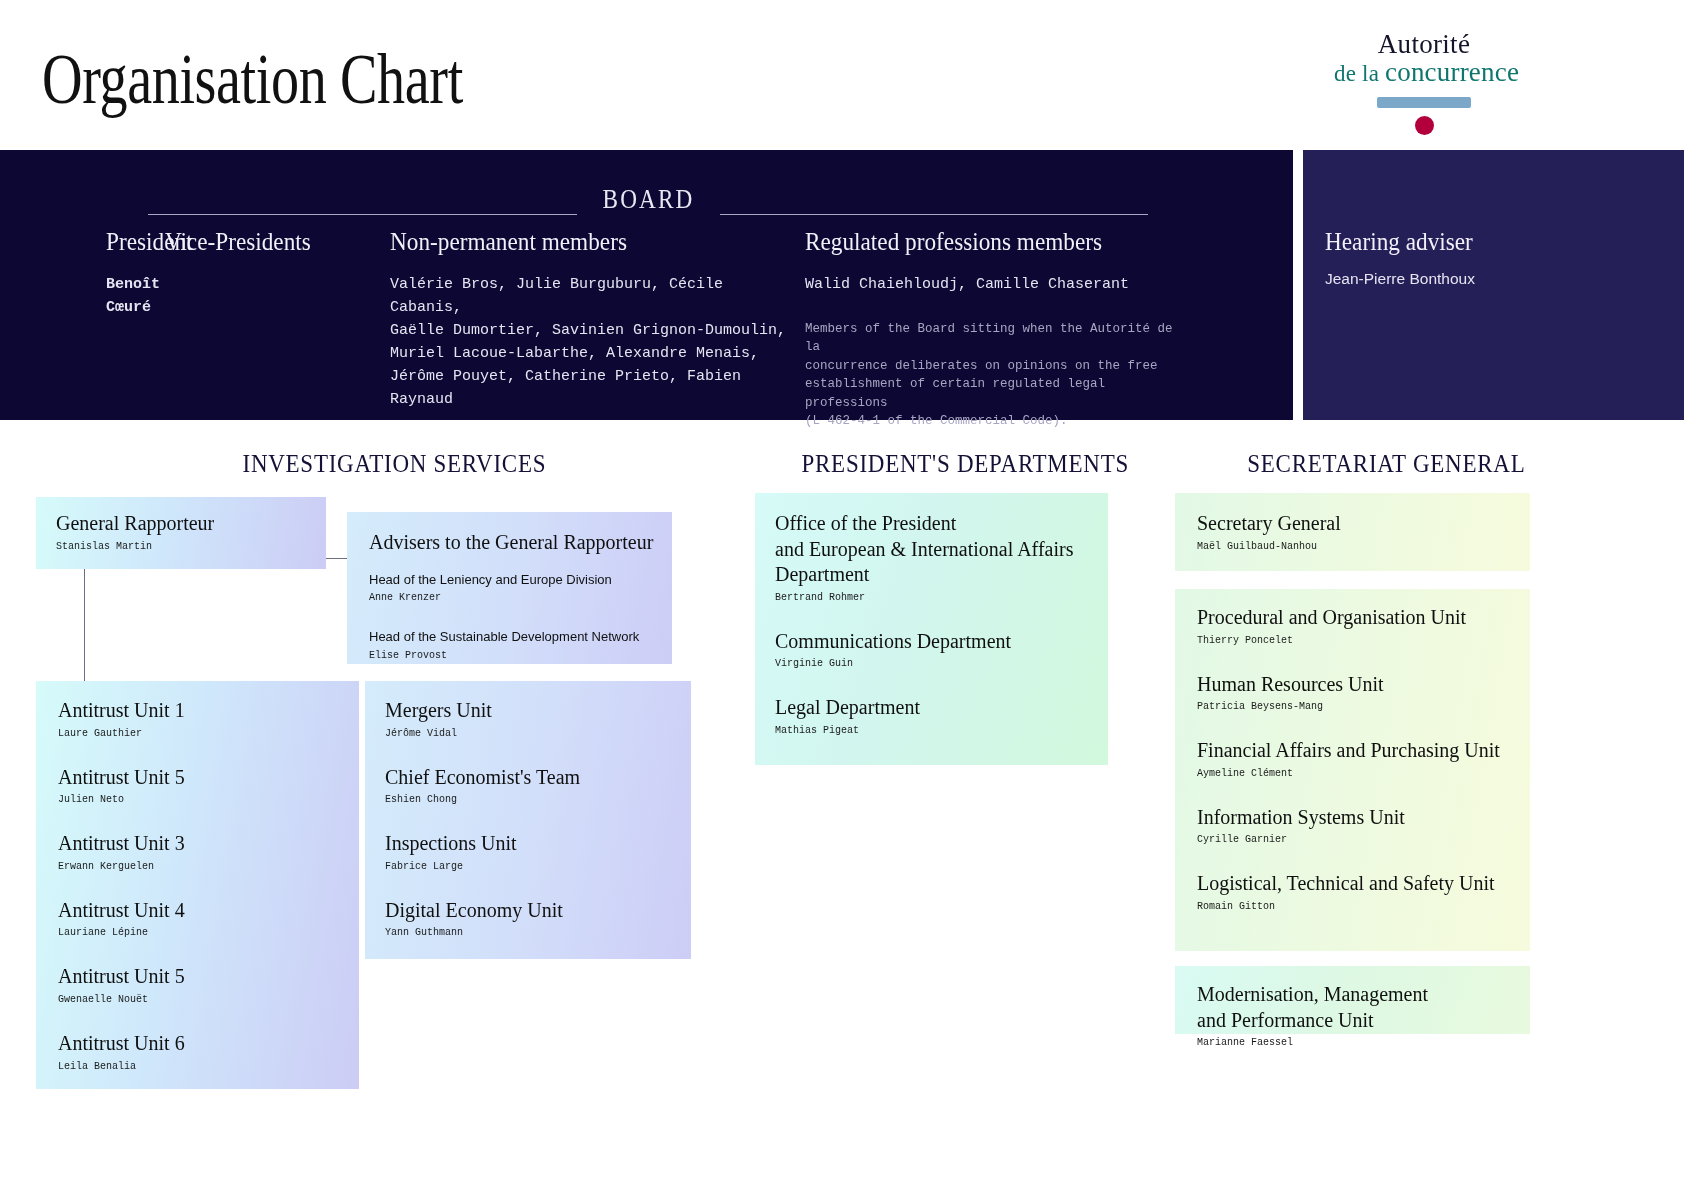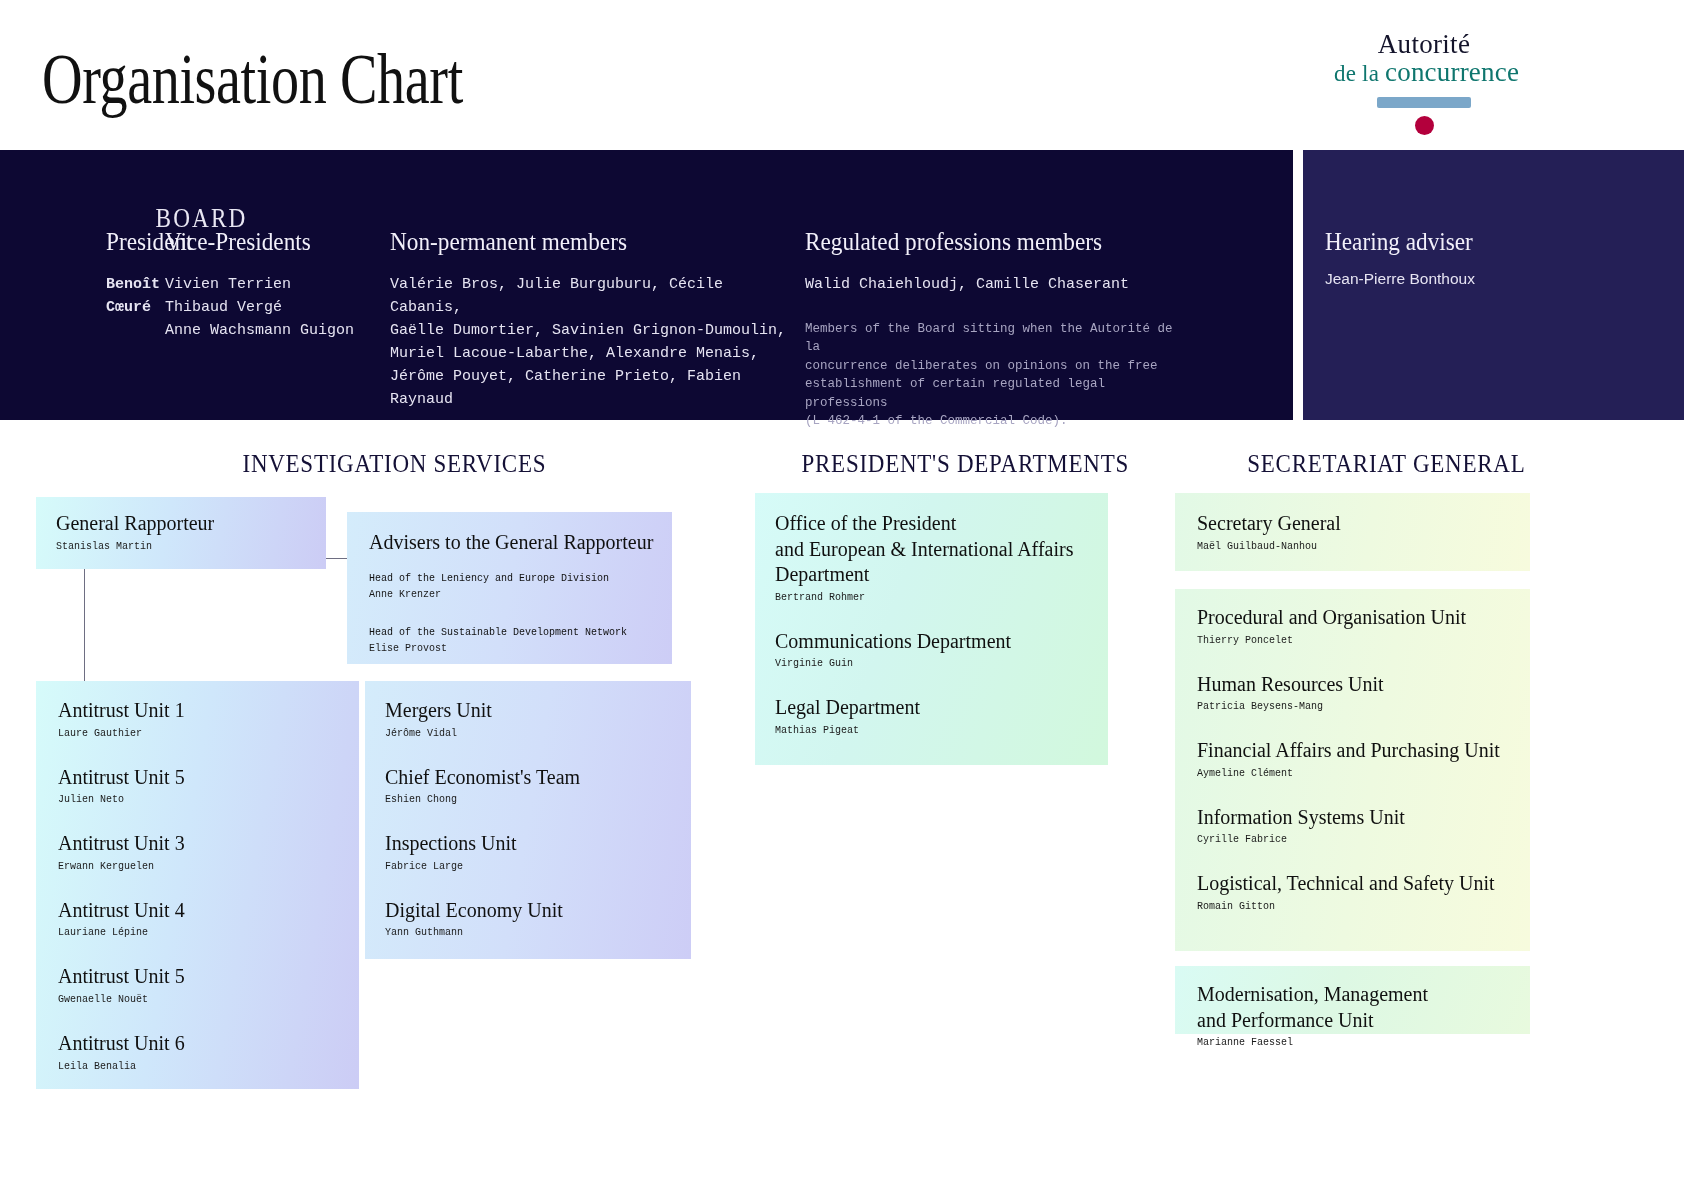--- a/index.html
+++ b/index.html
@@ -82,23 +82,22 @@
     position: absolute;
     left: 1303px; top: 0;
     width: 381px; height: 270px;
     background: #241f56;
   }
   .board-heading-row {
     position: absolute;
     left: 148px; top: 34px;
     width: 1000px;
     display: flex;
-    align-items: flex-start;
+    align-items: flex-end;
     gap: 18px;
-    flex-direction: column;
   }
   .board-rule {
     flex: 1 1 auto;
     height: 1px;
     background: #a9a6c4;
   }
   .board-heading {
     font-family: "Liberation Serif", serif;
     font-size: 27px;
     color: #e9e7f3;
@@ -183,22 +182,22 @@
     line-height: 1.28;
   }
   .box-name {
     font-family: Liberation Mono, monospace;
     font-size: 10px;
     color: #1a1a1a;
     margin-top: 3px;
     line-height: 1.3;
   }
   .box-sub {
-    font-family: Liberation Mono, monospace;
-    font-size: 10px;
+    font-family: Liberation Sans, sans-serif;
+    font-size: 13px;
     color: #101010;
     line-height: 1.3;
   }
   .entry + .entry { margin-top: 25px; }
 
   
   .grad-blue   { background: linear-gradient(100deg, #d6fbfa 0%, #cfe7fb 45%, #ccccf5 100%); }
   .grad-blue2  { background: linear-gradient(100deg, #d4ecfb 0%, #d2dffa 50%, #cdcdf6 100%); }
   .grad-cyan   { background: linear-gradient(110deg, #d6fbf8 0%, #d2f6ef 40%, #d2f8dd 100%); }
   .grad-green  { background: linear-gradient(100deg, #e2f9e6 0%, #eefae0 55%, #f7fbdd 100%); }
@@ -246,21 +245,20 @@
 
     <div class="board-cols">
 
       <div class="bcol c1">
         <div class="bcol-title">President</div>
         <div class="bcol-body bold pre">Benoît Cœuré</div>
       </div>
 
       <div class="bcol c2">
         <div class="bcol-title">Vice-Presidents</div>
-        <div class="bcol-body pre">Vivien Terrien<br>Thibaud Vergé<br>Anne Wachsmann Guigon</div>
       </div>
 
       <div class="bcol c3">
         <div class="bcol-title">Non-permanent members</div>
         <div class="bcol-body pre">Valérie Bros, Julie Burguburu, Cécile Cabanis,<br>Gaëlle Dumortier, Savinien Grignon-Dumoulin,<br>Muriel Lacoue-Labarthe, Alexandre Menais,<br>Jérôme Pouyet, Catherine Prieto, Fabien Raynaud</div>
       </div>
 
       <div class="bcol c4">
         <div class="bcol-title">Regulated professions members</div>
         <div class="bcol-body pre">Walid Chaiehloudj, Camille Chaserant</div>
@@ -376,21 +374,21 @@
   <div class="entry">
     <div class="box-head">Human Resources Unit</div>
     <div class="box-name">Patricia Beysens-Mang</div>
   </div>
   <div class="entry">
     <div class="box-head">Financial Affairs and Purchasing Unit</div>
     <div class="box-name">Aymeline Clément</div>
   </div>
   <div class="entry">
     <div class="box-head">Information Systems Unit</div>
-    <div class="box-name">Cyrille Fabrice</div>
+    <div class="box-name">Cyrille Garnier</div>
   </div>
   <div class="entry">
     <div class="box-head">Logistical, Technical and Safety Unit</div>
     <div class="box-name">Romain Gitton</div>
   </div>
 </div>
 
 <div class="box grad-mint" id="box-mod">
   <div class="box-head pre">Modernisation, Management<br>and Performance Unit</div>
   <div class="box-name">Marianne Faessel</div>

